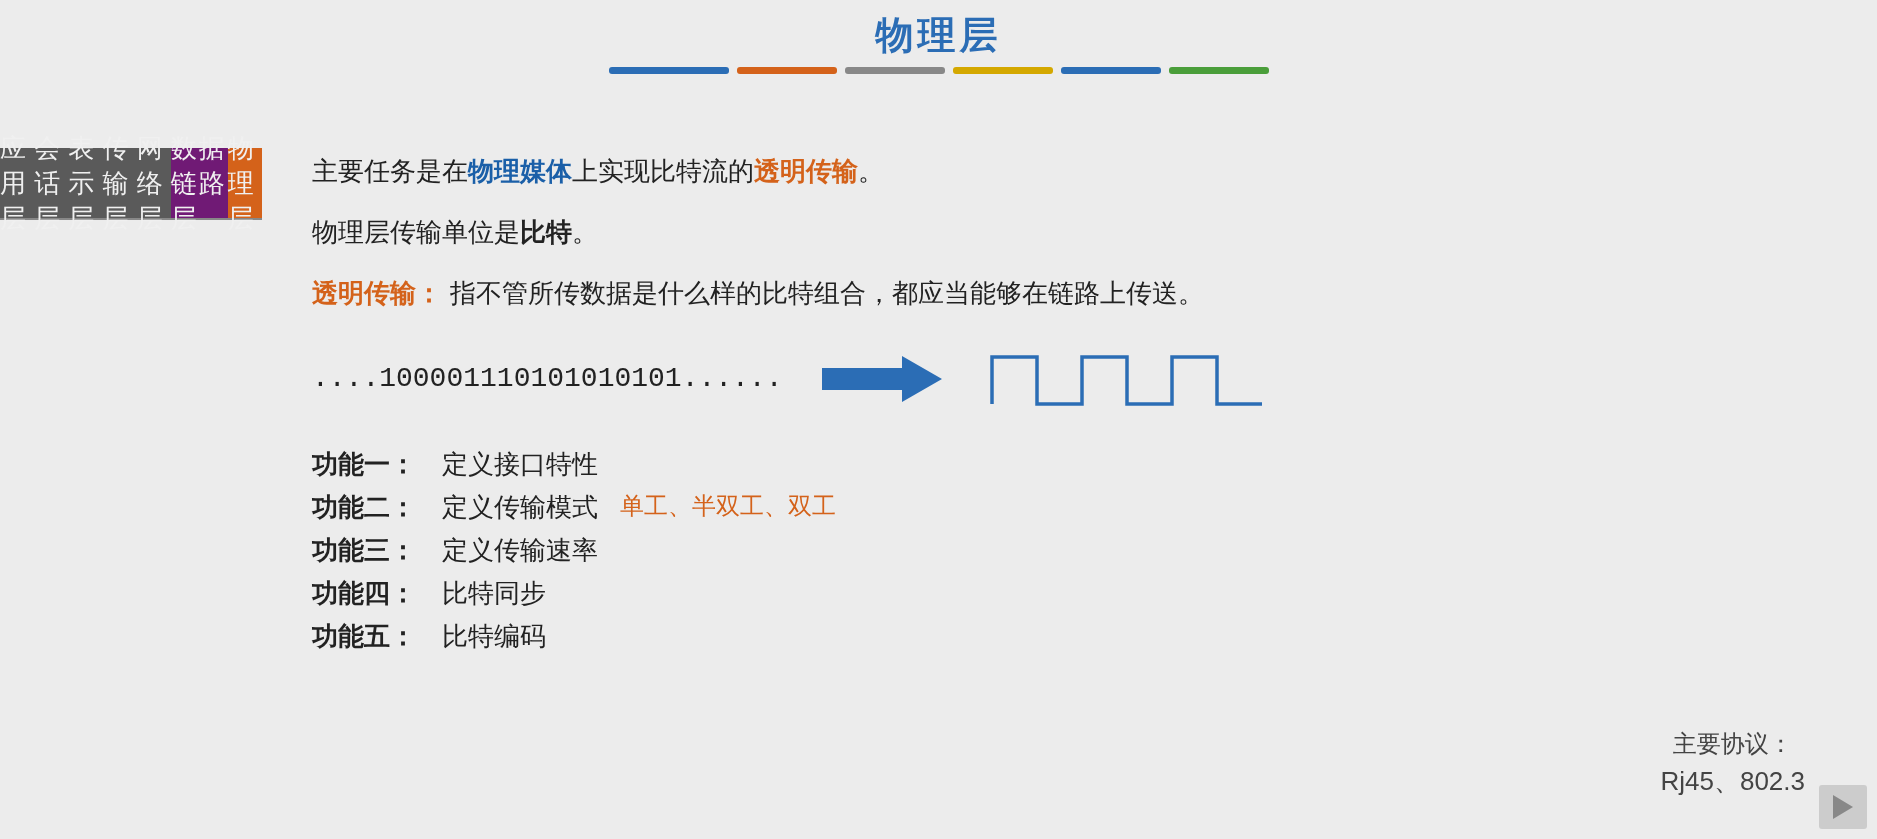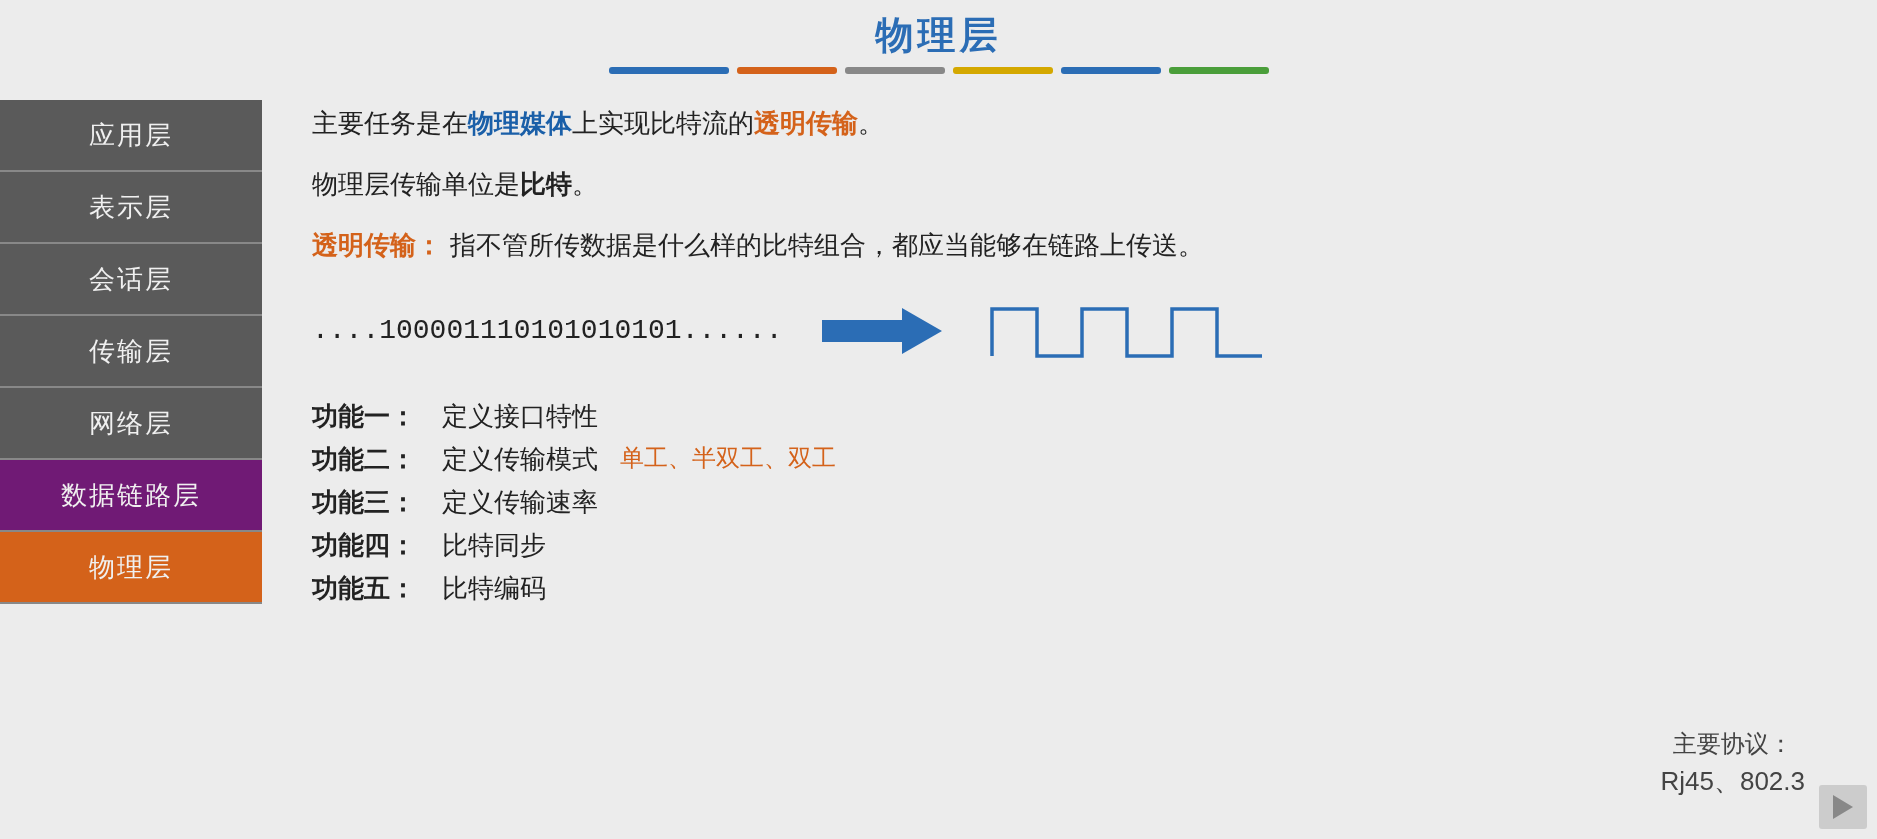--- a/index.html
+++ b/index.html
@@ -12,20 +12,21 @@
       position: relative;
     }
 
     .main-container {
       width: 100%;
       height: 100%;
       background: #ececec;
       display: flex;
       flex-direction: column;
       position: relative;
+      gap: 48px;
     }
 
     
     .title-area {
       text-align: center;
       padding-top: 10px;
       padding-bottom: 6px;
     }
 
     .page-title {
@@ -53,21 +54,21 @@
     .content-row {
       display: flex;
       flex: 1;
       padding: 0 0 10px 0;
     }
 
     
     .sidebar {
       width: 262px;
       display: flex;
-      flex-direction: column;
+      flex-direction: row;
       margin-top: 10px;
       flex-shrink: 0;
     }
 
     .sidebar-item {
       height: 72px;
       display: flex;
       align-items: center;
       justify-content: center;
       font-size: 26px;
@@ -252,24 +253,24 @@
     </div>
   </div>
 
   <div class="content-row">
 
     <div class="sidebar">
       <div class="sidebar-item">
         <span>应用层</span>
       </div>
       <div class="sidebar-item">
+        <span>会话层</span>
+      </div>
+      <div class="sidebar-item">
         <span>表示层</span>
-      </div>
-      <div class="sidebar-item">
-        <span>会话层</span>
       </div>
       <div class="sidebar-item">
         <span>传输层</span>
       </div>
       <div class="sidebar-item">
         <span>网络层</span>
       </div>
       <div class="sidebar-item highlight-data-link">
         <span>数据链路层</span>
       </div>

